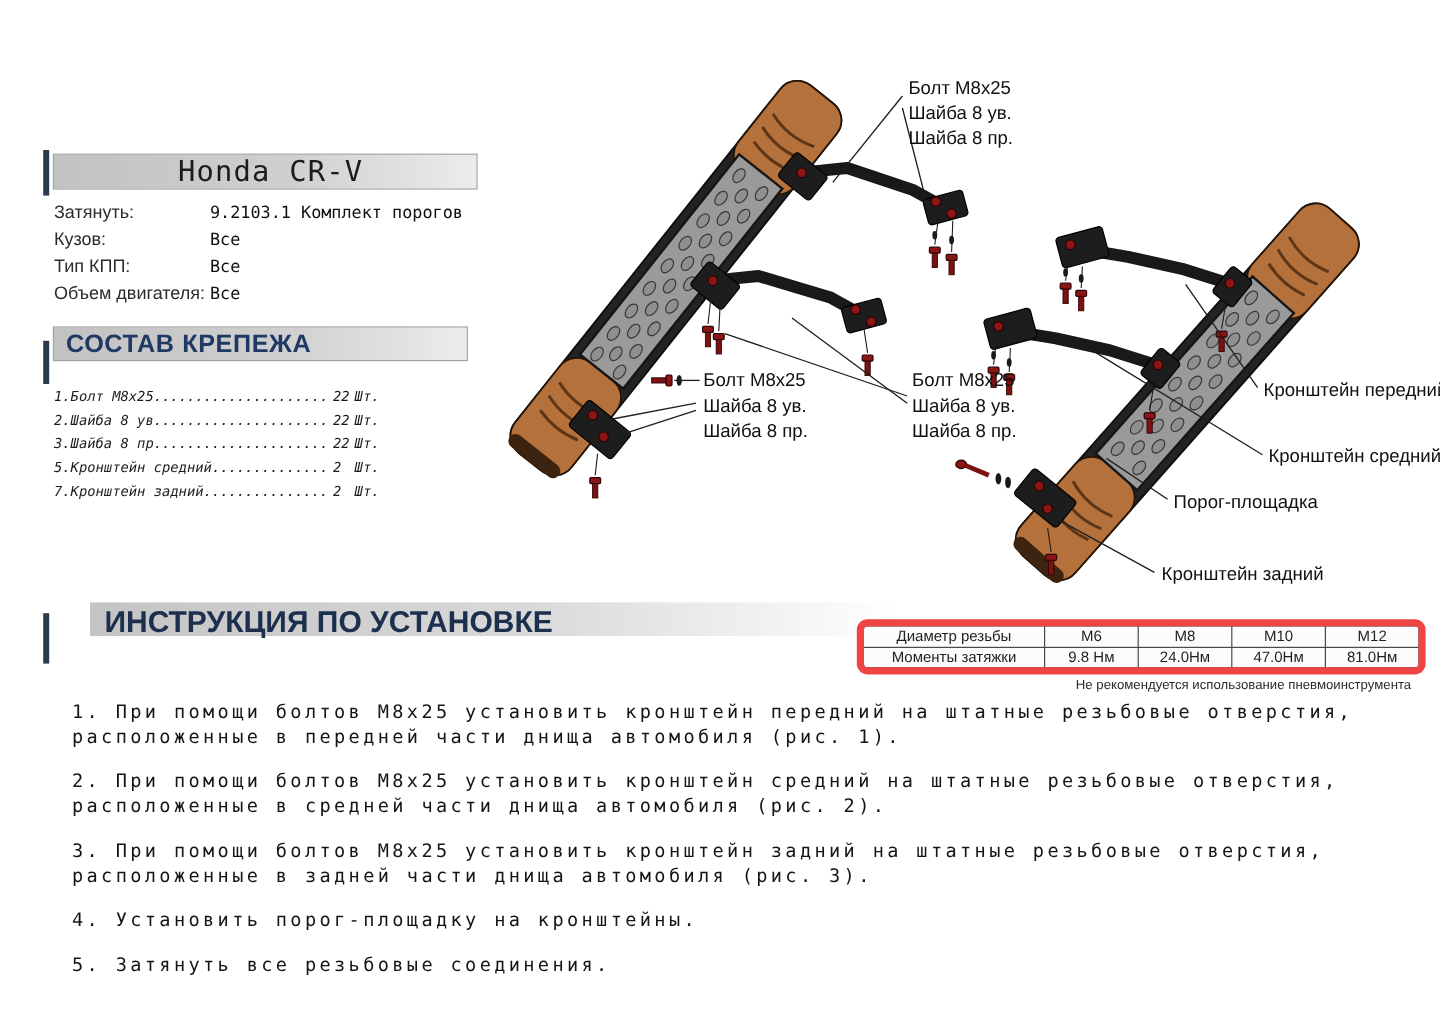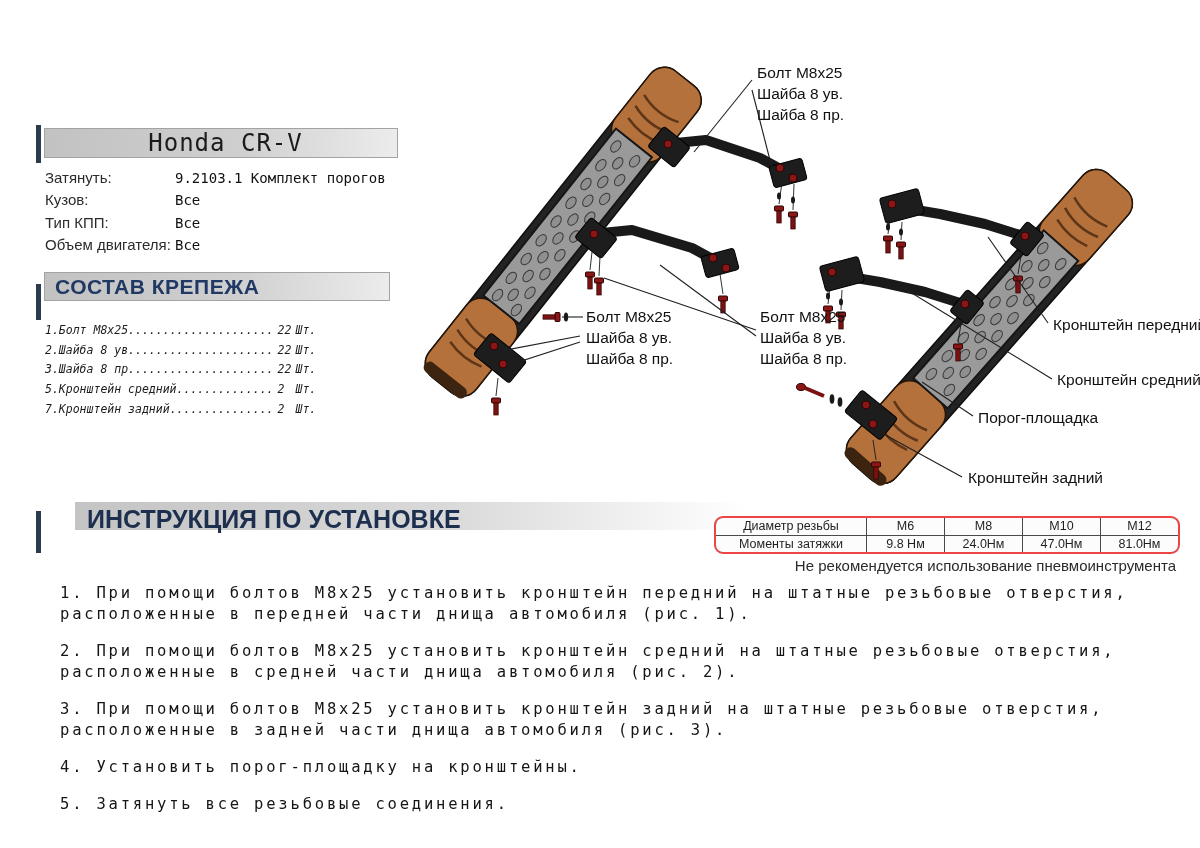--- a/index.html
+++ b/index.html
@@ -43,24 +43,24 @@
   .hwlist{left:45px;top:321px;width:330px;font-family:"DejaVu Sans Mono",monospace;
     font-size:11.5px;color:#1c1c1c;}
   .hw-row{height:19.7px;line-height:19.7px;white-space:nowrap;font-style:italic;}
   .hw-qty{display:inline-block;min-width:16px;padding-left:4px;}
   .hw-unit{padding-left:2px;}
 
   
   .torque-wrap{left:714px;top:516px;}
   .torque-table{
     display:grid;grid-template-columns:150px 77px 77px 77px 77px;
-    gap:1px;background:#4a4a4a;border:2px solid #ef4444;border-radius:9px;overflow:hidden;
+    gap:1px;background:#4a4a4a;border:6px solid #ef4444;border-radius:9px;overflow:hidden;
   }
   .tcell{background:#fcfcfc;text-align:center;font-size:12.5px;line-height:16.5px;height:16.5px;color:#1f1f1f;}
-  .tnote{margin-top:3px;width:462px;text-align:right;font-size:15px;color:#2b2b2b;}
+  .tnote{margin-top:3px;width:462px;text-align:right;font-size:11px;color:#2b2b2b;}
 
   
   .steps{left:44px;top:567px;width:1130px;
     font-family:"DejaVu Sans Mono",monospace;font-size:15.5px;letter-spacing:2.8px;
     line-height:21px;color:#151515;}
   .steps p{margin:16px;}
 
   
   svg.diagram{position:absolute;left:0;top:0;width:1200px;height:848px;}
   .dlabel{font-family:"Liberation Sans",sans-serif;font-size:15.5px;fill:#111111;}

